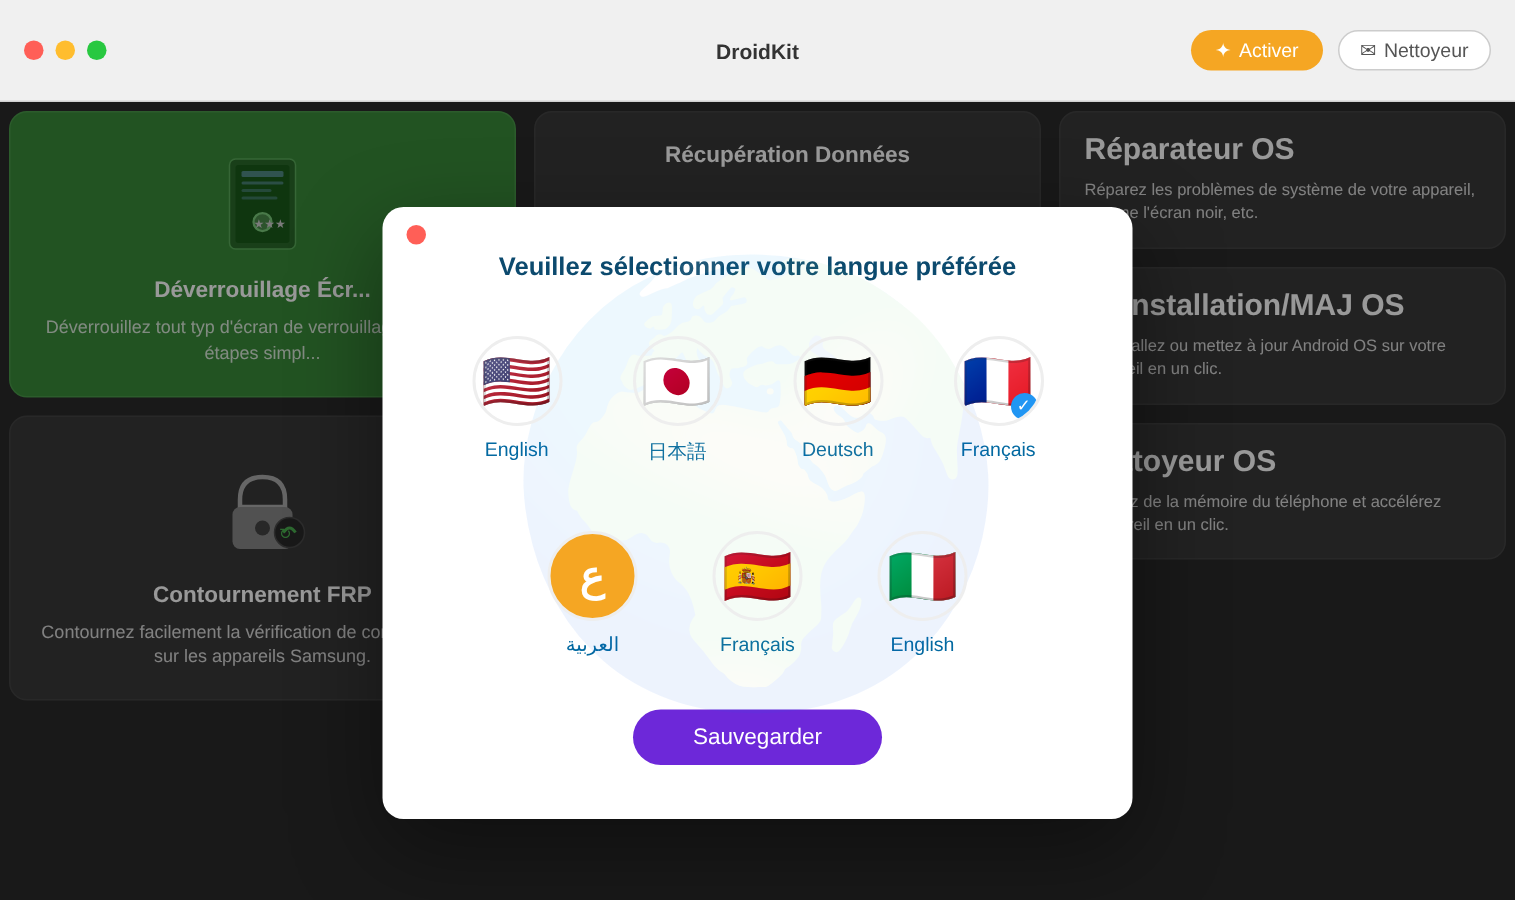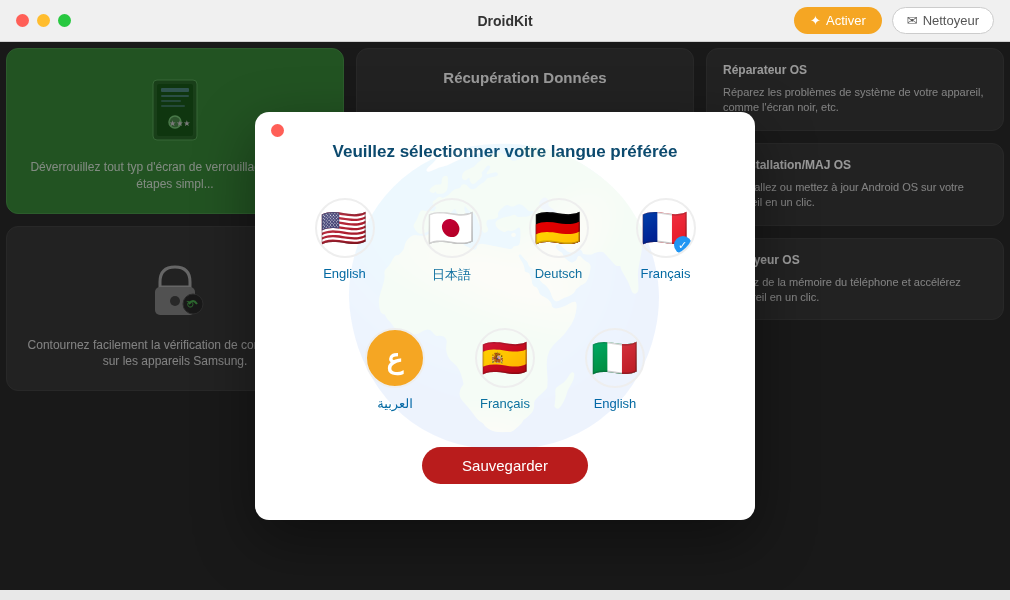--- a/index.html
+++ b/index.html
@@ -7,21 +7,21 @@
       width: 1010px;
       height: 600px;
       background: #e8e8e8;
       font-family: -apple-system, BlinkMacSystemFont, 'Helvetica Neue', Arial, sans-serif;
       overflow: hidden;
       position: relative;
     }
 
     
     .titlebar {
-      height: 42px;
+      height: 68px;
       background: #f0f0f0;
       display: flex;
       align-items: center;
       justify-content: center;
       position: relative;
       border-bottom: 1px solid #d0d0d0;
     }
     .titlebar-buttons {
       position: absolute;
       left: 16px;
@@ -126,21 +126,21 @@
       text-align: center;
       line-height: 1.4;
     }
 
     
     .card.small {
       padding: 14px 16px;
       align-items: flex-start;
     }
     .card.small .card-title {
-      font-size: 12px;
+      font-size: 20px;
       text-align: center;
     }
     .card.small .card-desc {
       font-size: 11px;
       text-align: left;
     }
 
     
     .modal-overlay {
       position: absolute;
@@ -234,21 +234,21 @@
 
     .lang-name {
       font-size: 13px;
       color: #0369a1;
       text-align: center;
     }
 
     .btn-save {
       display: block;
       margin: 0 auto;
-      background: #b91c1c;
+      background: #6d28d9;
       color: white;
       border: none;
       border-radius: 20px;
       padding: 10px 40px;
       font-size: 15px;
       cursor: pointer;
       font-weight: 500;
     }
 
     
@@ -336,35 +336,37 @@
           <rect x="8" y="8" width="44" height="60" rx="4" fill="#2a6a2a" stroke="#5aaa5a" stroke-width="1"></rect>
           <rect x="12" y="12" width="36" height="52" rx="2" fill="#1a5a1a"></rect>
           <rect x="16" y="16" width="28" height="4" rx="1" fill="#7ac" opacity="0.6"></rect>
           <rect x="16" y="23" width="28" height="2" rx="1" fill="#7ac" opacity="0.5"></rect>
           <rect x="16" y="28" width="20" height="2" rx="1" fill="#7ac" opacity="0.4"></rect>
           <rect x="16" y="33" width="24" height="2" rx="1" fill="#7ac" opacity="0.4"></rect>
           <circle cx="30" cy="50" r="6" fill="#4a8a4a" stroke="#7aca7a" stroke-width="1.5"></circle>
           <text x="24" y="54" font-size="8" fill="#ccc">★★★</text>
         </svg>
       </div>
+      <div class="card-title">Déverrouillage Écr...</div>
       <div class="card-desc">Déverrouillez tout typ d'écran de verrouillage quelques étapes simpl...</div>
     </div>
 
     <div class="card bottom-left">
       <div class="card-icon lock-icon">
         <svg width="60" height="70" viewBox="0 0 60 70">
           <path d="M15 30 Q15 15 30 15 Q45 15 45 30 L45 35 L15 35 Z" fill="none" stroke="#aaa" stroke-width="3"></path>
           <rect x="10" y="35" width="40" height="28" rx="5" fill="#888"></rect>
           <circle cx="30" cy="49" r="5" fill="#444"></circle>
           <circle cx="48" cy="52" r="10" fill="#2a2a2a" stroke="#4a4a4a" stroke-width="1"></circle>
           <path d="M44 52 Q48 46 52 52" fill="none" stroke="#4CAF50" stroke-width="2"></path>
           <path d="M44 52 L48 55 L55 47" fill="none" stroke="none"></path>
           <text x="41" y="56" font-size="10" fill="#4CAF50">↻</text>
         </svg>
       </div>
+      <div class="card-title">Contournement FRP</div>
       <div class="card-desc">Contournez facilement la vérification de compte Google sur les appareils Samsung.</div>
     </div>
   </div>
 
   <div class="col-mid">
 
     <div class="card top-left">
       <div class="card-title">Récupération Données</div>
     </div>
 

